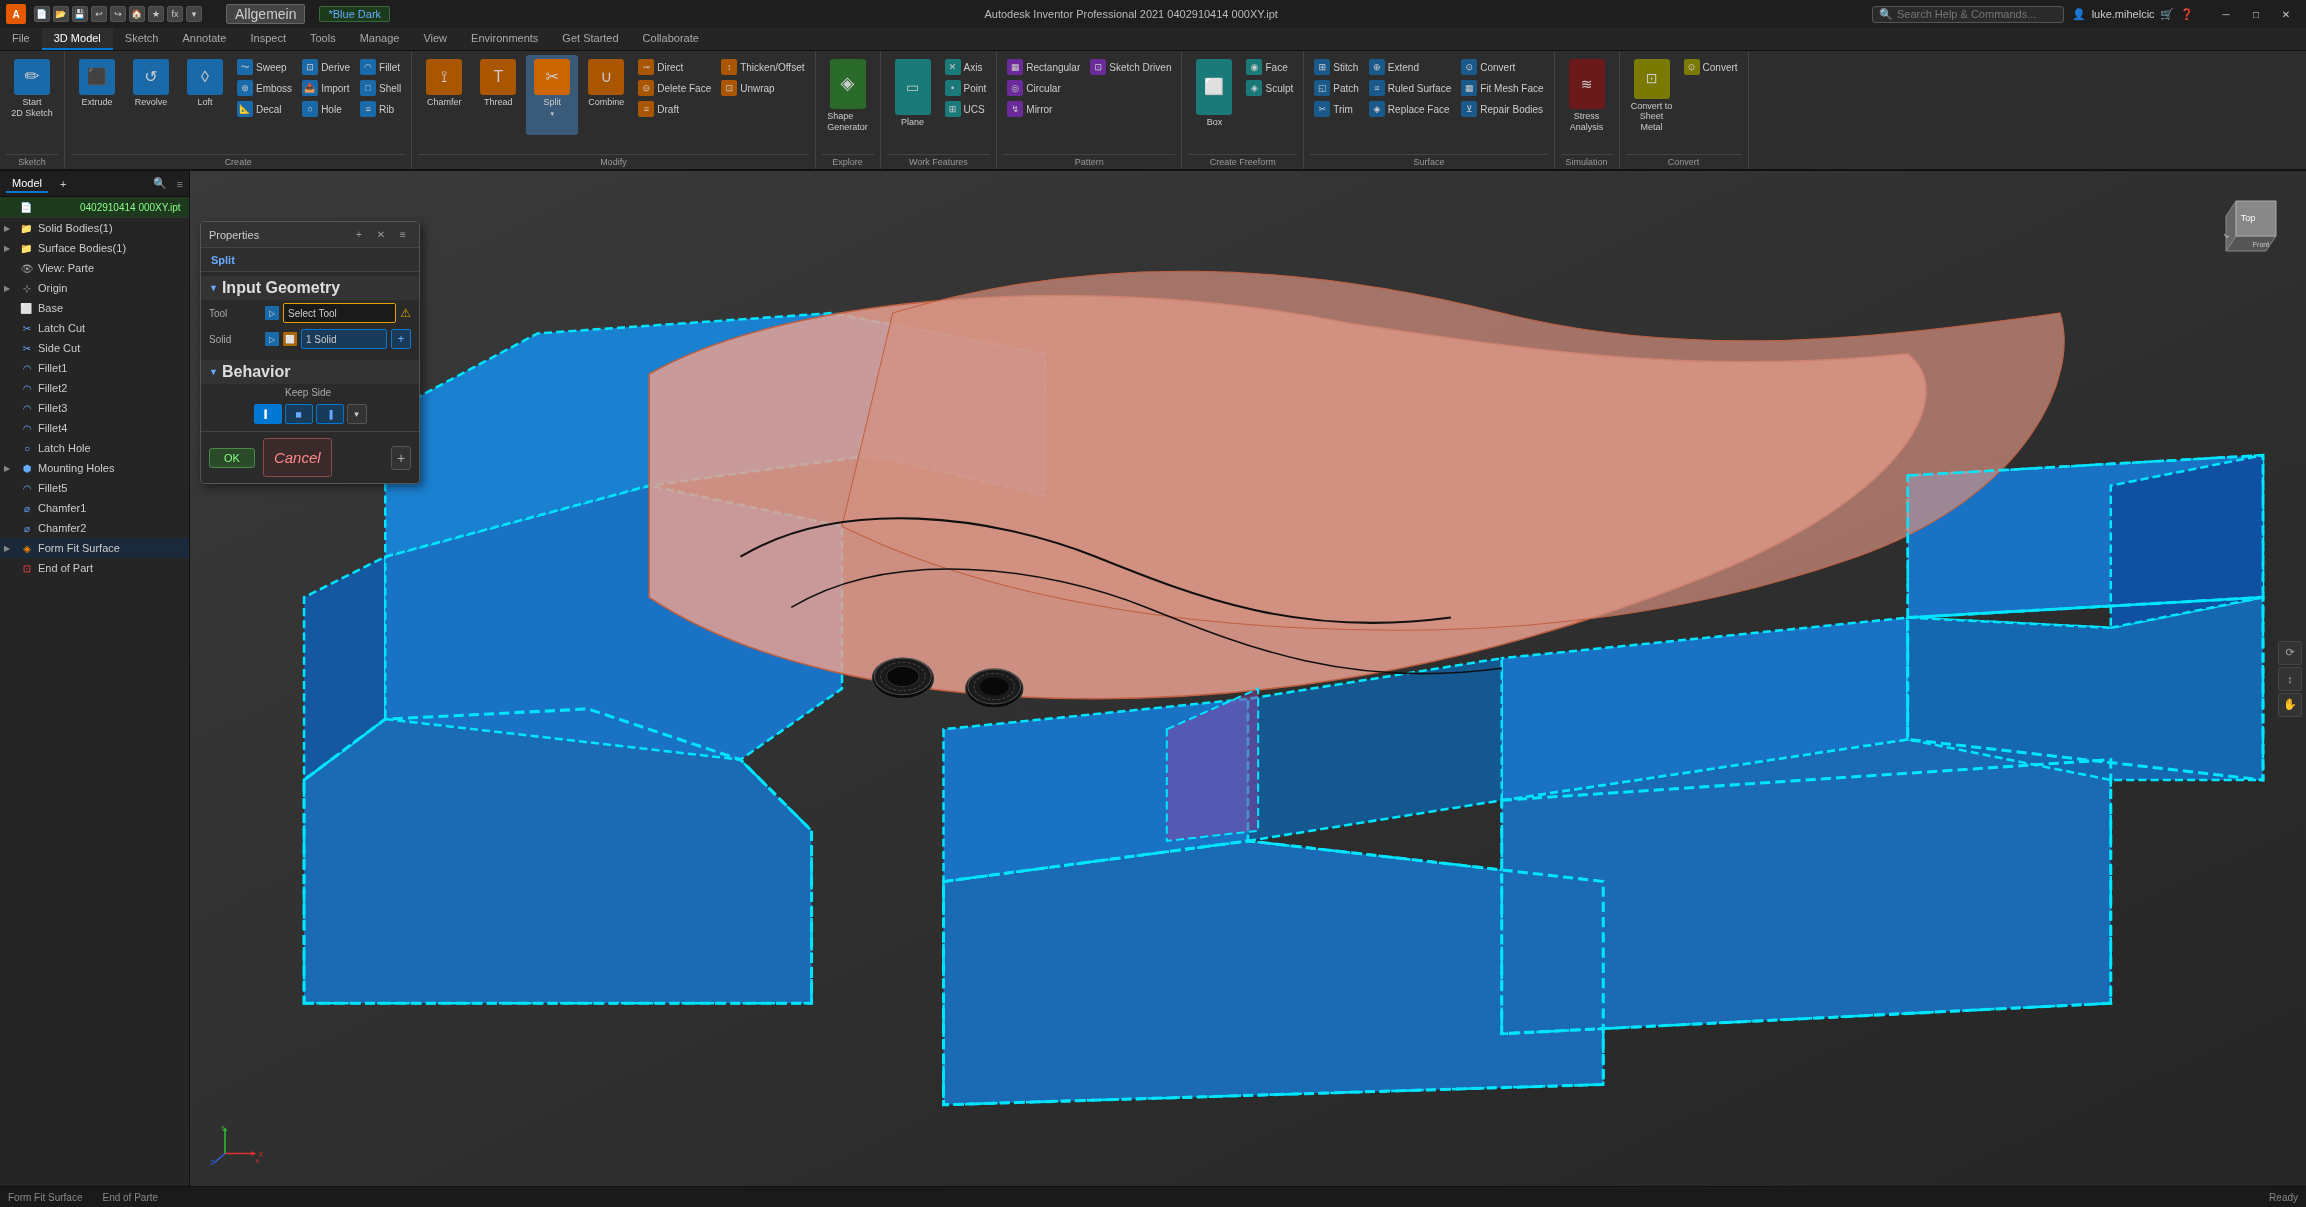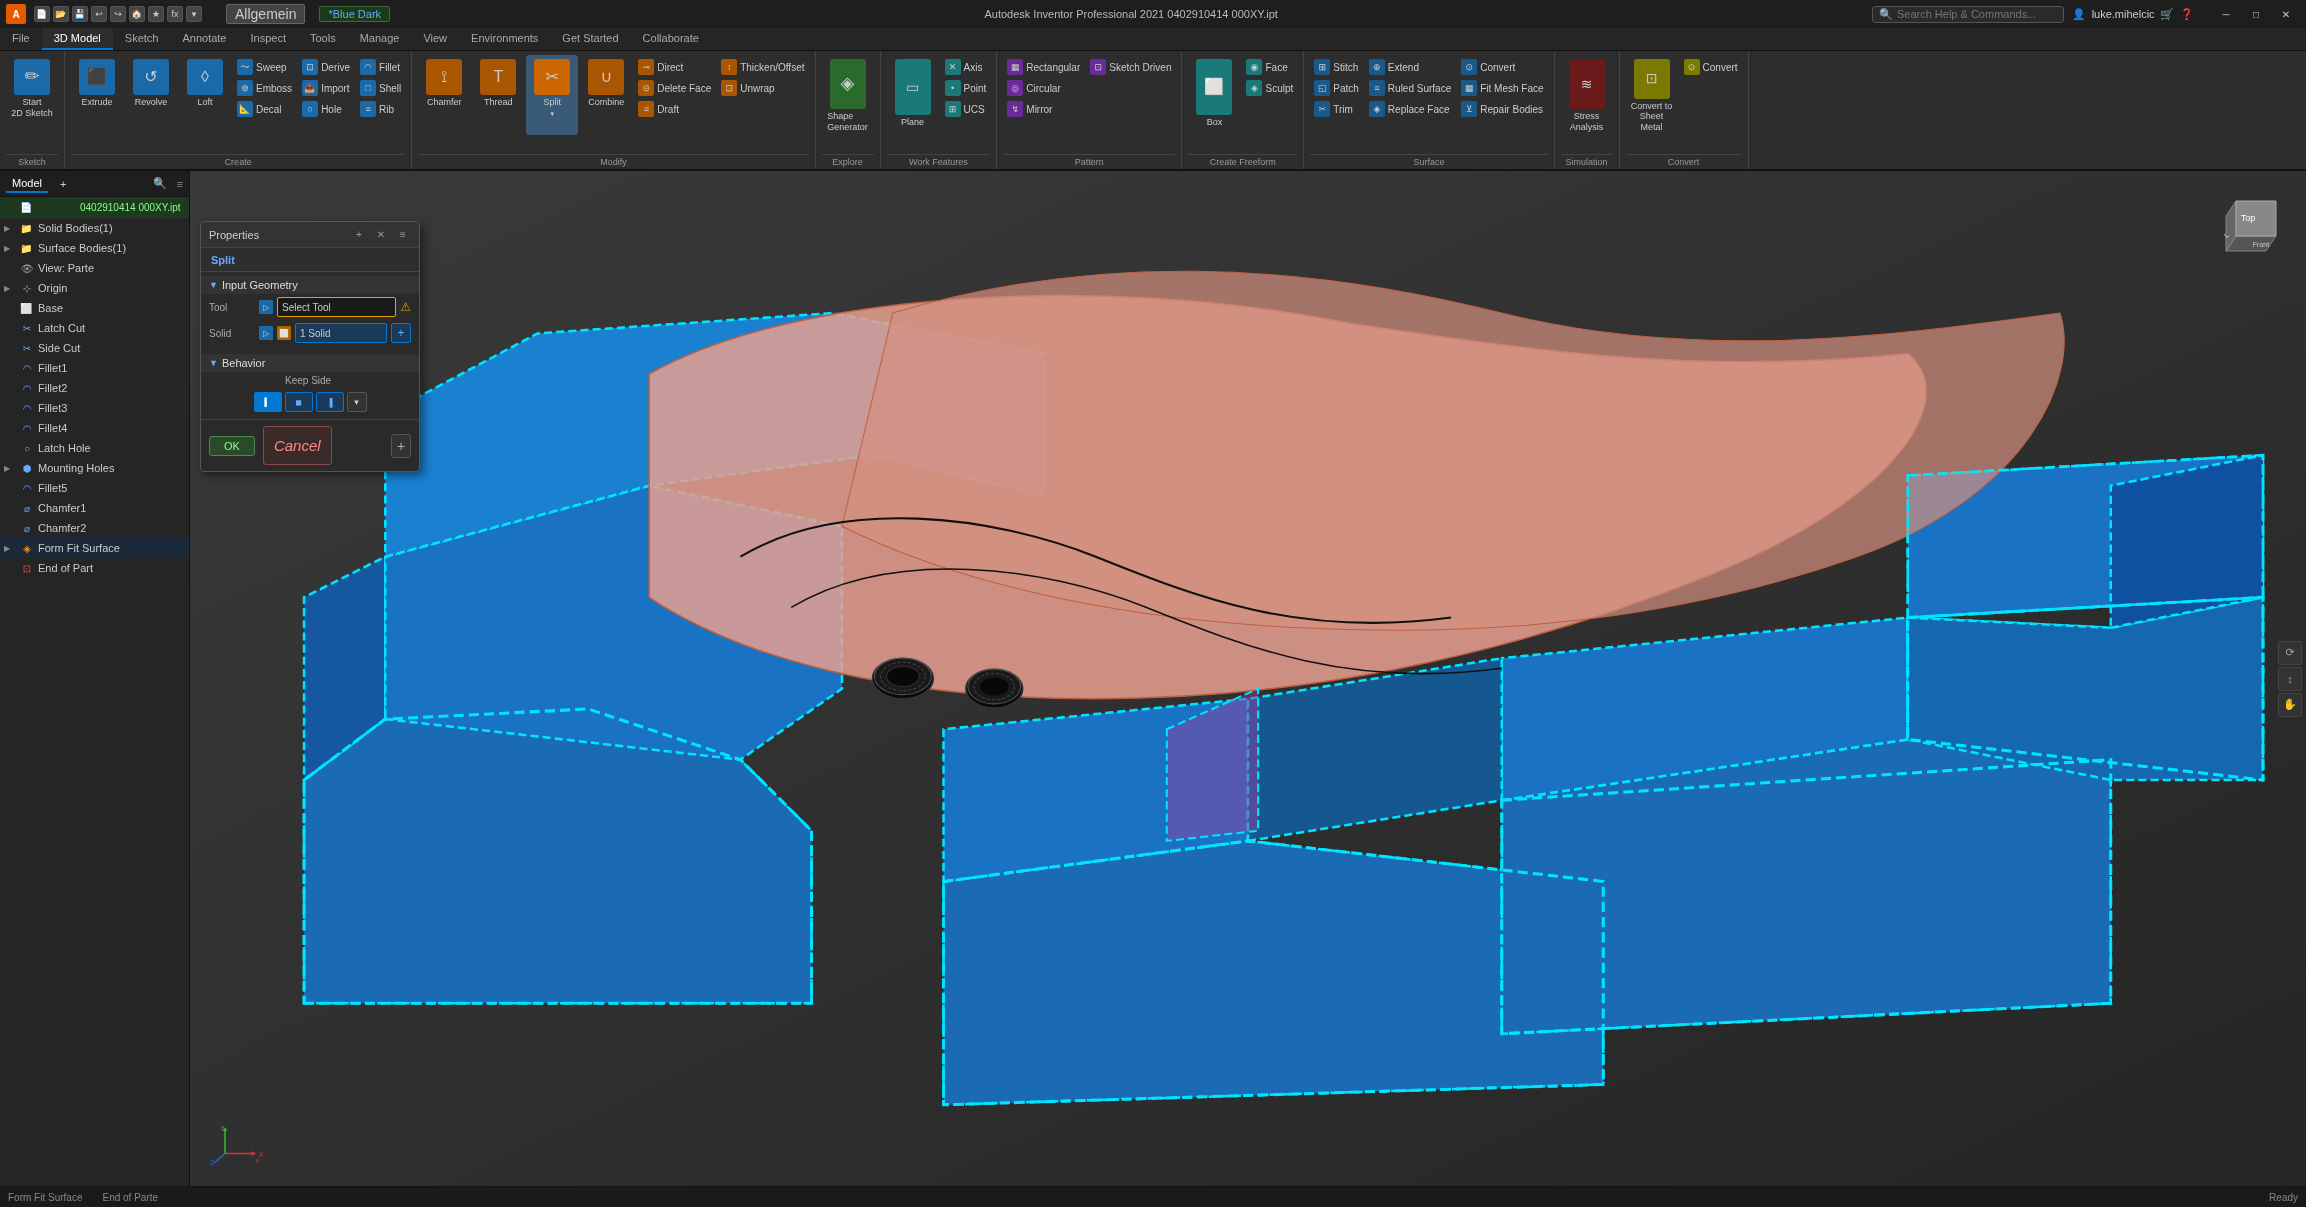--- a/index.html
+++ b/index.html
@@ -49,22 +49,22 @@
     
     #properties-panel { position: absolute; top: 50px; left: 10px; width: 220px; background: #2a2a2a; border: 1px solid #555; border-radius: 4px; box-shadow: 3px 3px 10px rgba(0,0,0,0.5); z-index: 10; }
     #props-header { display: flex; align-items: center; height: 26px; background: #333; border-bottom: 1px solid #444; padding: 0 8px; gap: 6px; border-radius: 4px 4px 0 0; }
     #props-header .title { flex: 1; font-size: 11px; color: #ccc; }
     #props-header .btn { width: 16px; height: 16px; display: flex; align-items: center; justify-content: center; font-size: 10px; color: #999; cursor: pointer; }
     .props-tab { display: flex; align-items: center; height: 24px; padding: 0 10px; background: #2e2e2e; border-bottom: 1px solid #444; }
     .props-tab .tab-label { font-size: 11px; color: #6af; font-weight: bold; }
     .props-section { padding: 4px 0; }
     .props-section-header { display: flex; align-items: center; padding: 3px 8px; background: #333; cursor: pointer; }
     .props-section-header .arrow { color: #6af; margin-right: 4px; font-size: 9px; }
-    .props-section-header .label { font-size: 11px; color: #ddd; font-weight: normal; }
-    .props-row { display: flex; align-items: center; padding: 3px 8px; gap: 0; }
+    .props-section-header .label { font-size: 16px; color: #ddd; font-weight: bold; }
+    .props-row { display: flex; align-items: center; padding: 3px 8px; gap: 6px; }
     .props-label { width: 50px; font-size: 10px; color: #aaa; flex-shrink: 0; }
     .props-value { flex: 1; display: flex; align-items: center; gap: 4px; }
     .props-input { background: #1a1a1a; border: 1px solid #555; border-radius: 2px; padding: 2px 4px; font-size: 10px; color: #ccc; flex: 1; height: 20px; }
     .props-input.warning { border-color: #e8a000; }
     .props-input.highlight { background: #1a3a5a; border-color: #0078d4; }
     .warning-icon { color: #e8a000; font-size: 12px; }
     .add-btn { width: 20px; height: 20px; background: #1a3a5a; border: 1px solid #0078d4; border-radius: 2px; display: flex; align-items: center; justify-content: center; font-size: 12px; color: #6af; cursor: pointer; }
     .keep-side-row { display: flex; align-items: center; padding: 3px 8px; gap: 6px; flex-direction: column; }
     .keep-side-options { display: flex; gap: 3px; align-items: center; }
     .ks-btn { width: 28px; height: 20px; background: #1a3a5a; border: 1px solid #0078d4; border-radius: 2px; display: flex; align-items: center; justify-content: center; font-size: 8px; color: #6af; cursor: pointer; }

